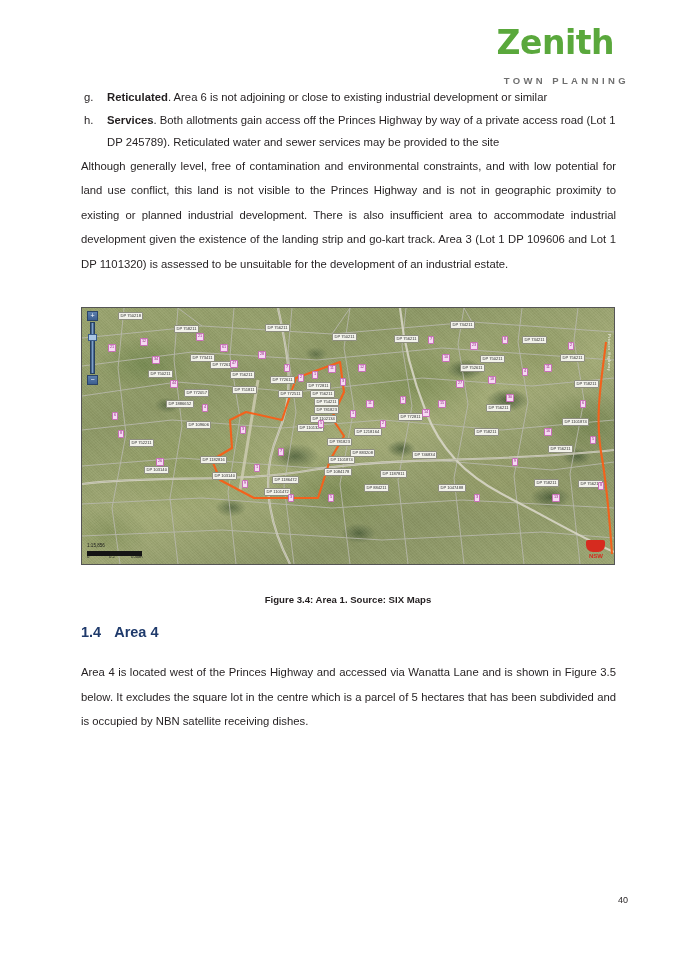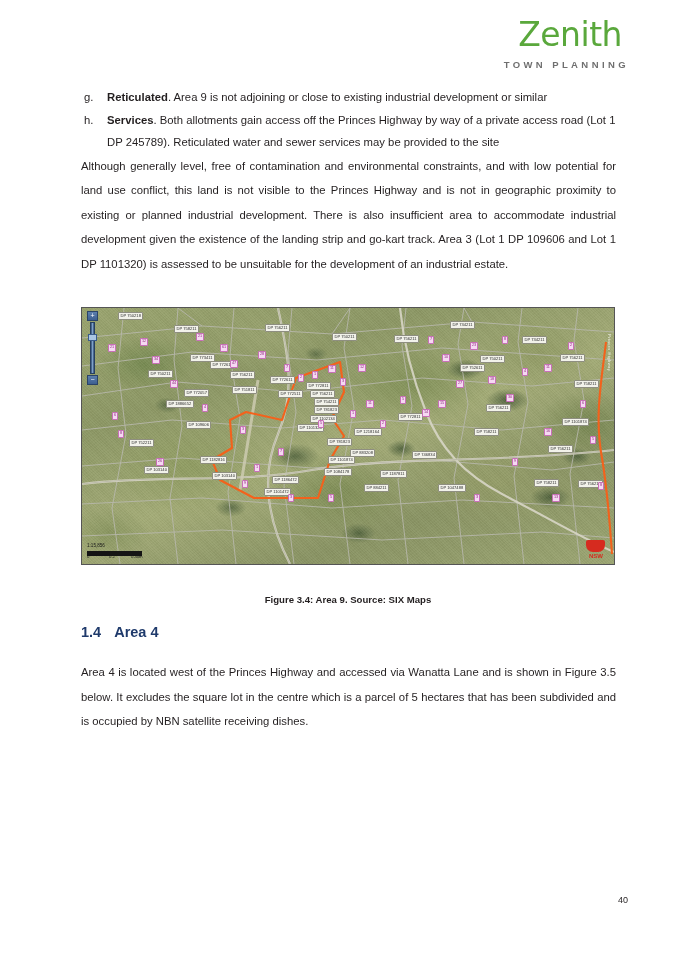--- a/index.html
+++ b/index.html
@@ -23,25 +23,25 @@
   .logo-block {
     position: absolute;
     top: 10px;
     right: 45px;
     text-align: right;
     width: 200px;
   }
   .logo-word {
     font-family: "DejaVu Sans", sans-serif;
     font-size: 33px;
-    font-weight: 400;
+    font-weight: 700;
     letter-spacing: -0.5px;
     color: #5aa83c;
     line-height: 1;
-    margin: 8px;
+    margin: 16px;
   }
   .logo-sub {
     font-family: "Liberation Sans", sans-serif;
     font-size: 9.5px;
     font-weight: 600;
     letter-spacing: 3.4px;
     color: #6f6f6f;
     margin-top: 5px;
     padding-right: 1px;
   }
@@ -334,21 +334,21 @@
 
   <div class="logo-block">
     <div class="logo-word">Zenith</div>
     <div class="logo-sub">TOWN PLANNING</div>
   </div>
 
   <div class="content">
     <ul class="lettered-list">
       <li>
         <span class="marker">g.</span>
-        <b>Reticulated</b><span>.  Area 9 is not adjoining or close to existing industrial development or similar</span>
+        <b>Reticulated</b><span>.  Area 6 is not adjoining or close to existing industrial development or similar</span>
       </li>
       <li>
         <span class="marker">h.</span>
         <b>Services</b><span>. Both allotments gain access off the Princes Highway by way of a private access road (Lot 1 DP 245789).  Reticulated water and sewer services may be provided to the site</span>
       </li>
     </ul>
 
     <p class="body gap-before-para">Although generally level, free of contamination and environmental constraints, and with low potential for land use conflict, this land is not visible to the Princes Highway and is not in geographic proximity to existing or planned industrial development.  There is also insufficient area to accommodate industrial development given the existence of the landing strip and go-kart track.   Area 3 (Lot 1 DP 109606 and Lot 1 DP 1101320) is assessed to be unsuitable for the development of an industrial estate.</p>
   </div>
 
@@ -525,21 +525,21 @@
 
       <div class="nsw-badge">
         <div class="shield"></div>
         <div class="wordmark">NSW</div>
       </div>
 
       <div class="side-strip">Princes Highway</div>
     </div>
   </div>
 
-  <div class="caption">Figure 3.4: Area 9. Source: SIX Maps</div>
+  <div class="caption">Figure 3.4: Area 1. Source: SIX Maps</div>
 
   <h2 class="section-heading">
     <span class="num">1.4</span><span>Area 4</span>
   </h2>
 
   <div class="lower-text">
     <p class="body">Area 4 is located west of the Princes Highway and accessed via Wanatta Lane and is shown in Figure 3.5 below.  It excludes the square lot in the centre which is a parcel of 5 hectares that has been subdivided and is occupied by NBN satellite receiving dishes.</p>
   </div>
 
   <div class="page-number">40</div>

